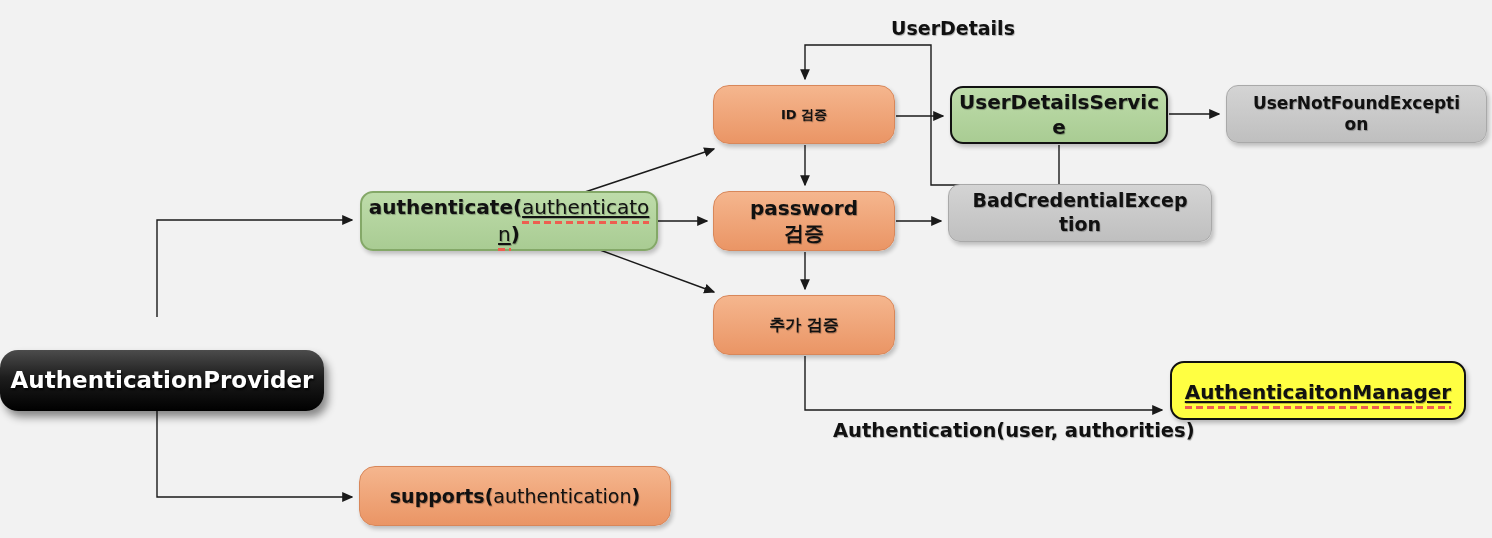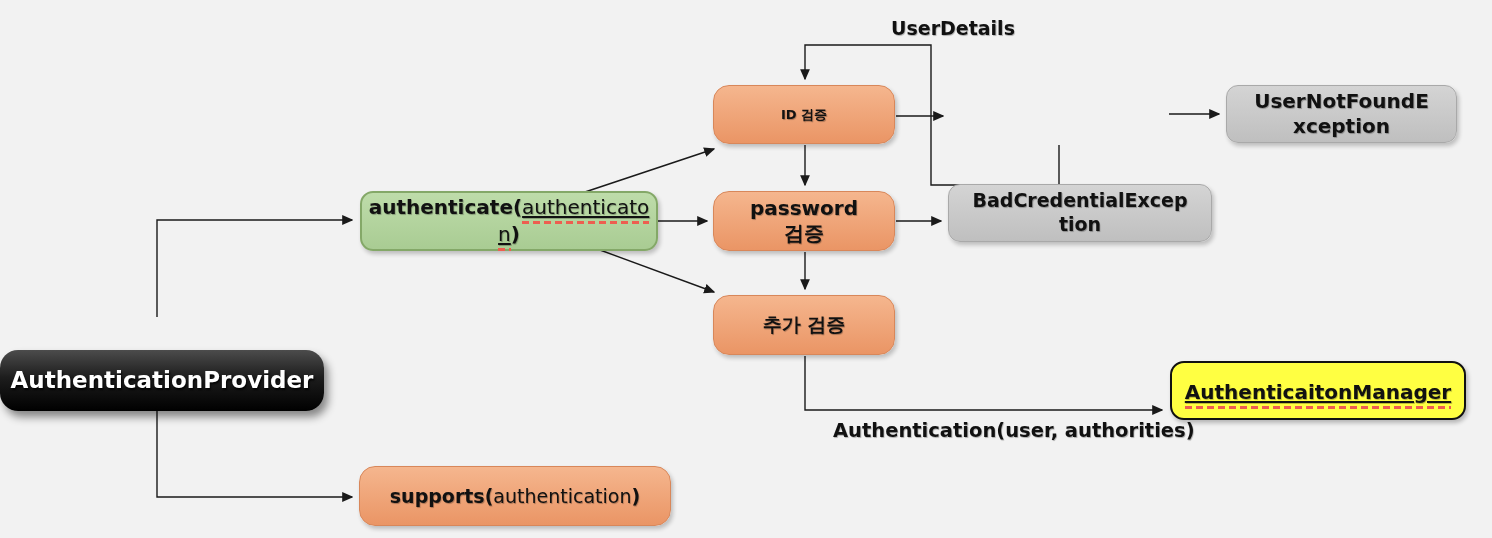--- a/index.html
+++ b/index.html
@@ -31,26 +31,26 @@
   .node-yellow{background:var(--yellow-fill);border:2px solid var(--black-border);
     border-radius:14px;box-shadow:2px 3px 4px rgba(0,0,0,0.25);}
 
   #node-authentication-provider{left:0px;top:316px;width:324px;height:61px;
     font-size:23px;line-height:1.18;padding:0 8px;word-break:break-all;margin-top:34px;}
   #node-authenticate{left:360px;top:191px;width:298px;height:60px;
     font-size:20px;line-height:1.35;padding:16px 5px;word-break:break-all;}
   #node-id-check{left:713px;top:85px;width:182px;height:59px;font-size:13px;}
   #node-password-check{left:713px;top:191px;width:182px;height:60px;
     font-size:20px;line-height:1.25;padding:4px 24px;}
-  #node-extra-check{left:713px;top:295px;width:182px;height:60px;font-size:19px;}
+  #node-extra-check{left:713px;top:295px;width:182px;height:60px;font-size:16px;}
   #node-user-details-service{left:950px;top:86px;width:218px;height:58px;
     font-size:20px;line-height:1.25;border-width:2.5px;border-color:var(--black-border);
     padding:0 6px;word-break:break-all;}
-  #node-user-not-found-exception{left:1226px;top:85px;width:231px;height:58px;
-    font-size:20px;line-height:1.25;padding:0 22px;word-break:break-all;}
+  #node-user-not-found-exception{left:1226px;top:85px;width:261px;height:58px;
+    font-size:17px;line-height:1.25;padding:0 22px;word-break:break-all;}
   #node-bad-credential-exception{left:948px;top:184px;width:264px;height:58px;
     font-size:19px;line-height:1.25;padding:0 20px;word-break:break-all;}
   #node-authentication-manager{left:1170px;top:361px;width:296px;height:59px;
     font-size:20px;align-items:flex-end;padding-bottom:9px;}
   #node-supports{left:359px;top:466px;width:312px;height:60px;font-size:19px;}
 
   .arg{font-weight:normal;}
   .spellcheck{text-decoration:underline;text-decoration-thickness:1.5px;text-underline-offset:2px;
     background-image:repeating-linear-gradient(90deg,var(--squiggle-color) 0 7px,transparent 7px 11px);
     background-size:100% 3.5px;background-repeat:repeat-x;background-position:0 100%;
@@ -103,20 +103,23 @@
   </div>
 
   <div class="node node-orange" id="node-password-check">
     <span>password 검증</span>
   </div>
 
   <div class="node node-orange" id="node-extra-check">
     <span>추가 검증</span>
   </div>
 
+  <div class="node node-green" id="node-user-details-service">
+    <span>UserDetailsService</span>
+  </div>
 
   <div class="node node-gray" id="node-user-not-found-exception">
     <span>UserNotFoundException</span>
   </div>
 
   <div class="node node-gray" id="node-bad-credential-exception">
     <span>BadCredentialException</span>
   </div>
 
   <div class="node node-yellow" id="node-authentication-manager">

